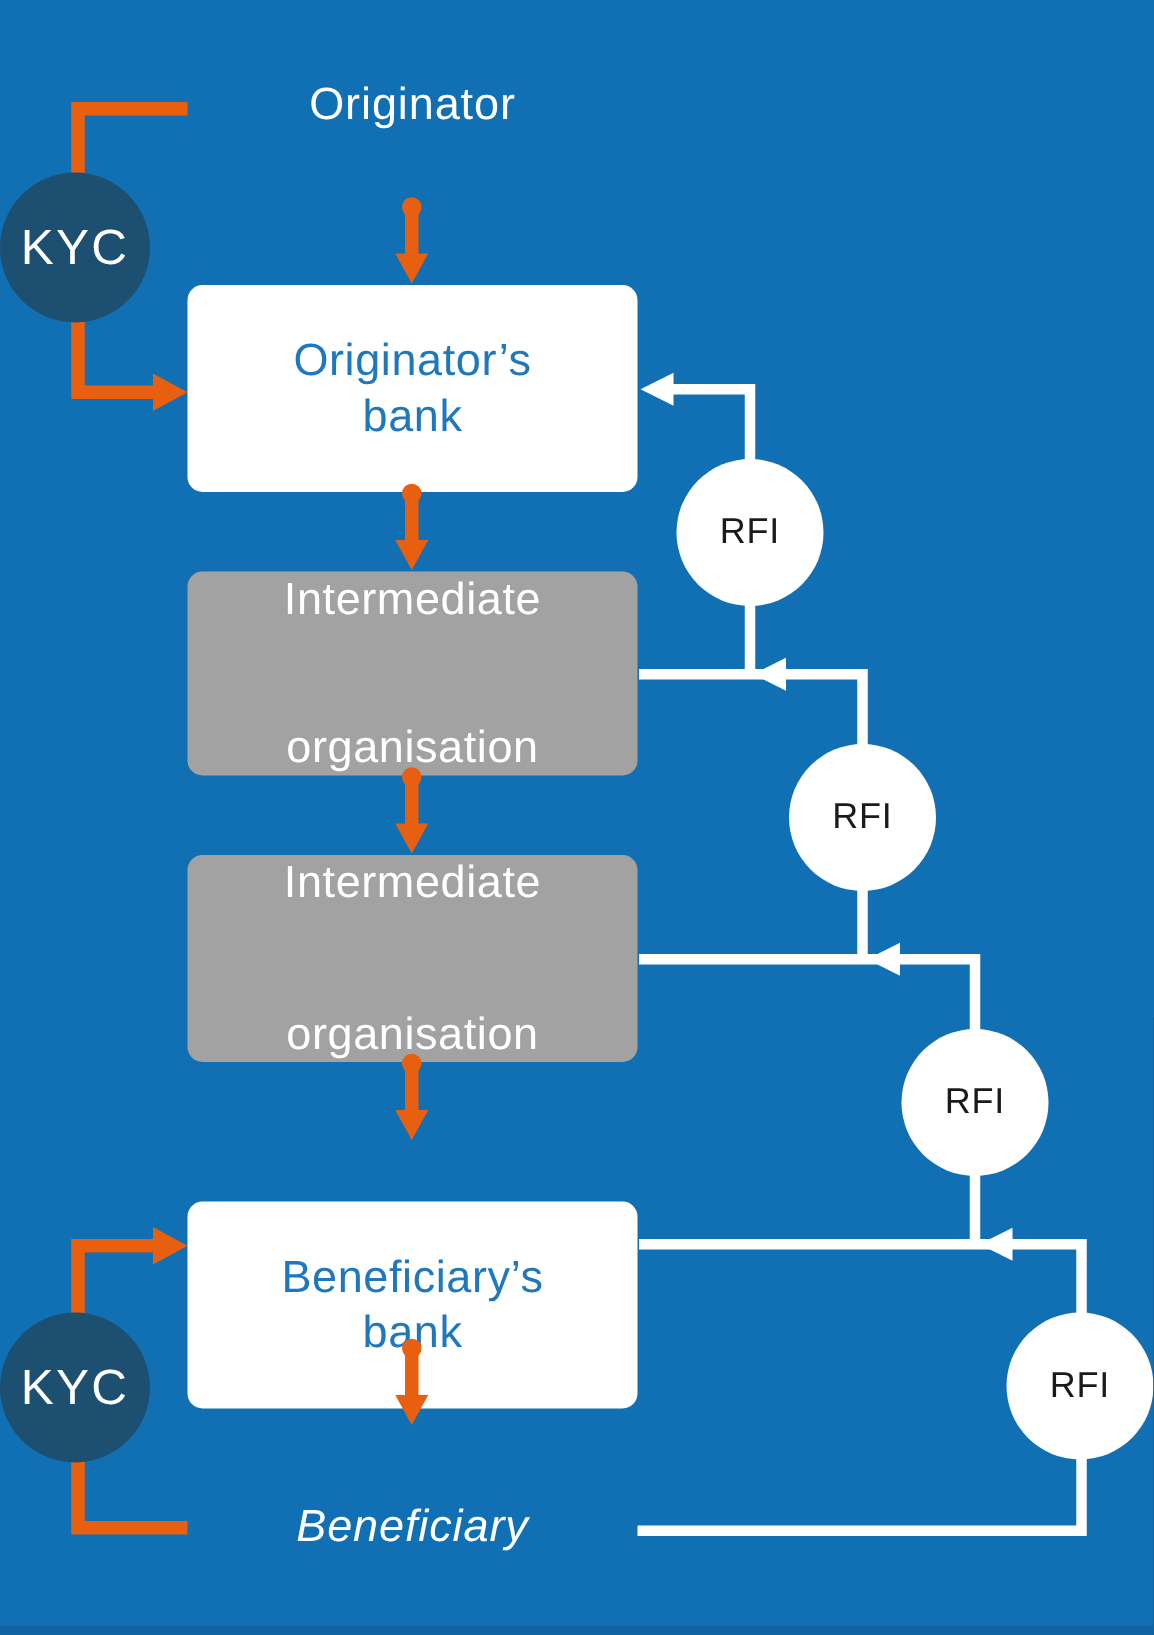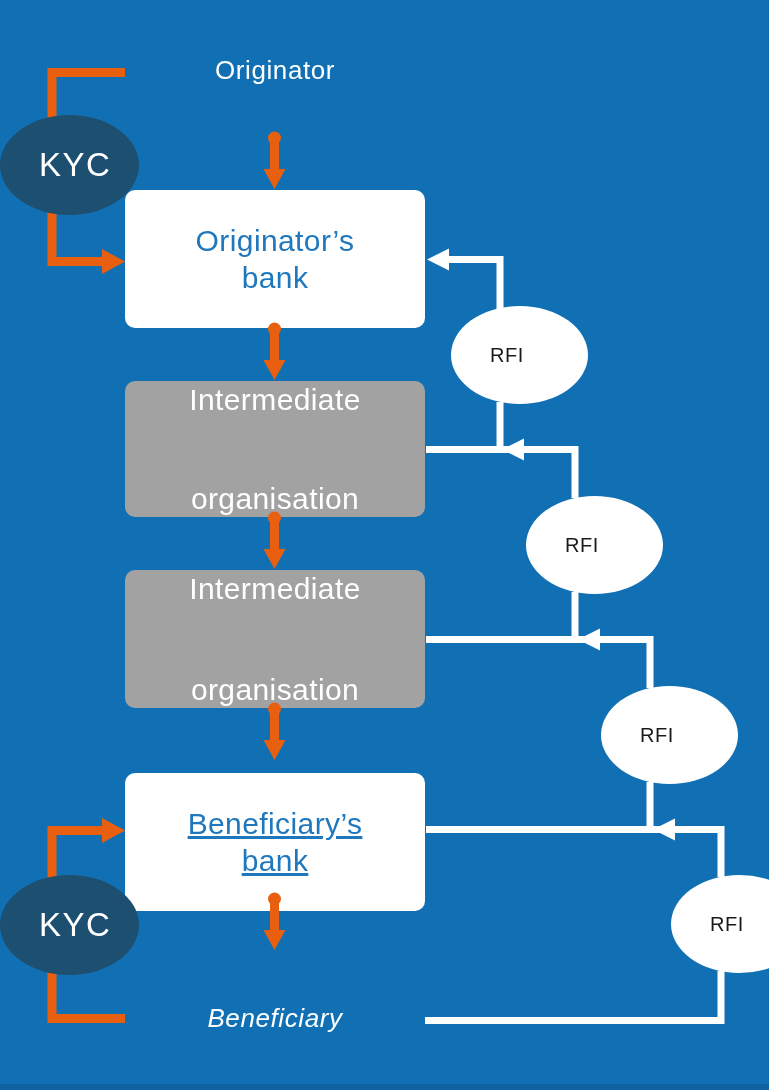--- a/index.html
+++ b/index.html
@@ -16,34 +16,34 @@
   .o-arrow,.o-dot{fill:var(--accent-orange,#e8600f);}
   .box{
     position:absolute;left:125px;width:300px;border-radius:10px;z-index:2;
     display:flex;flex-direction:column;align-items:center;justify-content:center;
     text-align:center;font-size:30px;line-height:37px;letter-spacing:.4px;
   }
   .box.bank{background:#ffffff;color:var(--bank-text-blue,#1f78bd);}
   .box.intermediate{background:var(--box-gray,#a2a2a2);color:#ffffff;justify-content:space-between;}
   .badge{
     position:absolute;border-radius:50%;z-index:4;
-    display:flex;align-items:center;justify-content:flex-start;padding-left:39px;
+    display:flex;align-items:center;justify-content:center;
   }
   .badge.kyc{
     width:100px;height:100px;background:var(--kyc-circle,#1d4f71);
     color:#ffffff;font-size:33px;letter-spacing:1.5px;
   }
   .badge.rfi{
     width:98px;height:98px;background:#ffffff;
-    color:var(--rfi-text,#1a1a1a);font-size:20px;letter-spacing:.5px;
+    color:var(--rfi-text,#1a1a1a);font-size:24px;letter-spacing:.5px;
   }
   .free-label{
     position:absolute;left:125px;width:300px;height:36px;z-index:2;
     display:flex;align-items:center;justify-content:center;
-    color:#ffffff;font-size:26px;letter-spacing:.6px;
+    color:#ffffff;font-size:30px;letter-spacing:.6px;
   }
   .footer-strip{position:absolute;left:0;right:0;bottom:0;height:6px;z-index:5;background:var(--footer-strip,#0e63a0);}
 </style>
 </head>
 <body>
 
 <div class="canvas">
 
   <svg class="connector-layer" width="769" height="1090" viewBox="0 0 769 1090">
 
@@ -119,21 +119,21 @@
   <div class="box intermediate" style="top:381px;height:136px;">
     <span>Intermediate</span>
     <span>organisation</span>
   </div>
 
   <div class="box intermediate" style="top:570px;height:138px;">
     <span>Intermediate</span>
     <span>organisation</span>
   </div>
 
-  <div class="box bank" style="top:773px;height:138px;text-decoration:underline;">
+  <div class="box bank" style="top:801px;height:138px;">
     <span>Beneficiary’s</span>
     <span>bank</span>
   </div>
 
   <div class="badge kyc" style="left:0px;top:115px;">
     <span>KYC</span>
   </div>
   <div class="badge kyc" style="left:0px;top:875px;">
     <span>KYC</span>
   </div>

